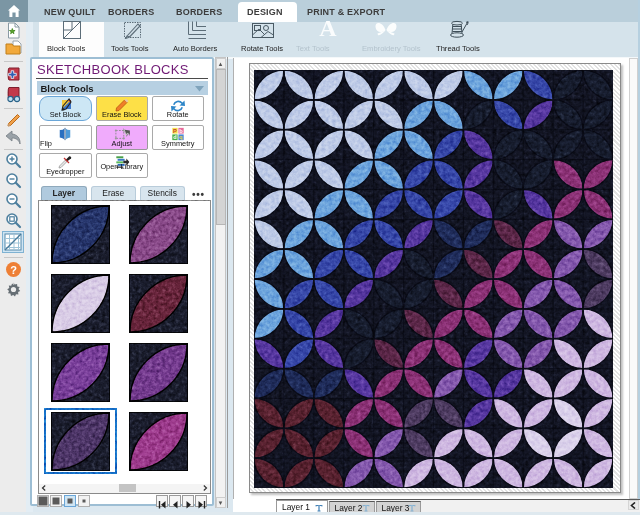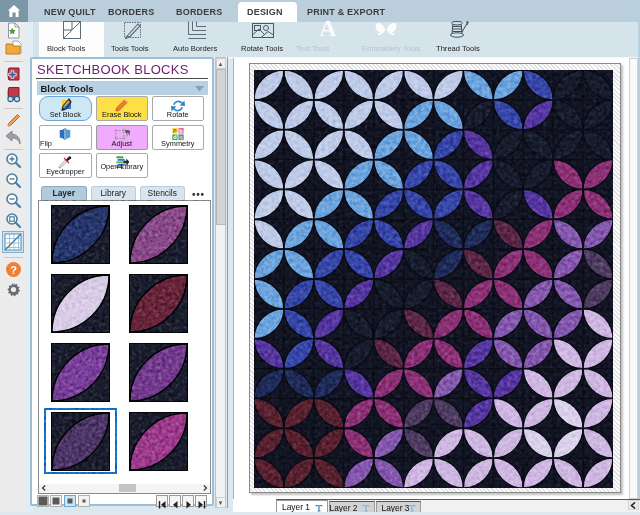--- a/index.html
+++ b/index.html
@@ -223,21 +223,21 @@
 <rect x="3.5" y="4.4" width="8" height="2.2" fill="#3a78c8"></rect>
 <rect x="2" y="7.3" width="8" height="2.2" fill="#58b858"></rect>
 <rect x="3.5" y="10.2" width="8" height="2.2" fill="#2a68b8"></rect>
 <rect x="2" y="13.1" width="8" height="1.6" fill="#444"></rect>
 <path d="M10 6.5 h3.5 v-2.5 l3.5 4 -3.5 4 v-2.5 h-3.5 Z" fill="#2a2a2a"></path>
       </svg></div>
 <div style="position:absolute;left:0;right:0;bottom:6px;text-align:center;font-size:7.4px;color:#111">Open Library</div>
   </div>
 
 <div class="abs" style="left:41px;top:186px;width:45.5px;height:13.5px;background:#b0cade;border:1px solid #8fa9bc;border-bottom:none;border-radius:3px 3px 0 0;text-align:center;font-size:8.4px;color:#222;line-height:13px;font-weight:bold">Layer</div>
-<div class="abs" style="left:90.5px;top:186px;width:45.5px;height:13.5px;background:#d8e5ee;border:1px solid #b9ccda;border-bottom:none;border-radius:3px 3px 0 0;text-align:center;font-size:8.4px;color:#222;line-height:13px;font-weight:normal">Library</div>
+<div class="abs" style="left:90.5px;top:186px;width:45.5px;height:13.5px;background:#d8e5ee;border:1px solid #b9ccda;border-bottom:none;border-radius:3px 3px 0 0;text-align:center;font-size:8.4px;color:#222;line-height:13px;font-weight:normal">Erase</div>
 <div class="abs" style="left:139.5px;top:186px;width:45.5px;height:13.5px;background:#d8e5ee;border:1px solid #b9ccda;border-bottom:none;border-radius:3px 3px 0 0;text-align:center;font-size:8.4px;color:#222;line-height:13px;font-weight:normal">Stencils</div>
 <div class="abs" style="left:192px;top:189px;width:20px;height:10px;color:#3a3a3a;font-size:10px;letter-spacing:.8px;font-weight:bold">•••</div>
 
 <div class="abs" style="left:37.5px;top:199.5px;width:173px;height:294px;background:#fff;border:1px solid #8a8a8a"></div>
 <svg class="abs" style="left:50.5px;top:204.5px" width="59" height="59" viewBox="0 0 59 59">
 <rect width="59" height="59" fill="#1d2031" stroke="#000" stroke-width="1.6"></rect>
 <path d="M58,1 A57,57 0 0 1 1,58 A57,57 0 0 1 58,1 Z" fill="#2a3a72" stroke="#000" stroke-width="1.4"></path>
   </svg>
 <svg class="abs" style="left:129px;top:204.5px" width="59" height="59" viewBox="0 0 59 59">
 <rect width="59" height="59" fill="#1d2031" stroke="#000" stroke-width="1.6"></rect>
@@ -504,21 +504,21 @@
 
 <div class="abs" style="left:629px;top:58px;width:9px;height:441px;background:#fafafa;border:1px solid #d0d0d0"></div>
 <div class="abs" style="left:638px;top:0;width:2px;height:515px;background:#b6d0e0"></div>
 
 <div class="abs" style="left:233px;top:499px;width:407px;height:12.5px;background:#f1f1f1;border-top:1px solid #5a5a5a"></div>
 <div class="abs" style="left:233px;top:499px;width:43px;height:13px;background:#fff"></div>
 <div class="abs" style="left:276px;top:500px;width:51.5px;height:12.5px;background:#fff;border:1px solid #9a9a9a;border-bottom:none;font-size:8.4px;color:#111;line-height:12px;padding-left:5px">Layer 1
 <svg style="position:absolute;right:4px;top:3.5px" width="8" height="7" viewBox="0 0 8 7">
       <path d="M0.5 1 Q4 -0.5 7.5 1 M4 1 V5.5 M2.5 6 H5.5" stroke="#3f7fb5" stroke-width="1.2" fill="none"></path>
     </svg></div>
-<div class="abs" style="left:328.5px;top:500.5px;width:46px;height:12.5px;background:#d3d3d3;border:1px solid #9a9a9a;border-top:1px solid #555;border-bottom:none;font-size:8.4px;color:#111;line-height:12px;">Layer 2
+<div class="abs" style="left:328.5px;top:500.5px;width:46px;height:12.5px;background:#d3d3d3;border:1px solid #9a9a9a;border-top:1px solid #555;border-bottom:none;font-size:8.4px;color:#111;line-height:12px;padding-left:5px">Layer 2
 <svg style="position:absolute;right:4px;top:3.5px" width="8" height="7" viewBox="0 0 8 7">
       <path d="M0.5 1 Q4 -0.5 7.5 1 M4 1 V5.5 M2.5 6 H5.5" stroke="#85b2d3" stroke-width="1.2" fill="none"></path>
     </svg></div>
 <div class="abs" style="left:375.5px;top:500.5px;width:45px;height:12.5px;background:#d3d3d3;border:1px solid #9a9a9a;border-top:1px solid #555;border-bottom:none;font-size:8.4px;color:#111;line-height:12px;padding-left:5px">Layer 3
 <svg style="position:absolute;right:4px;top:3.5px" width="8" height="7" viewBox="0 0 8 7">
       <path d="M0.5 1 Q4 -0.5 7.5 1 M4 1 V5.5 M2.5 6 H5.5" stroke="#85b2d3" stroke-width="1.2" fill="none"></path>
     </svg></div>
 <div class="abs" style="left:627.5px;top:500px;width:11.5px;height:9.5px;background:#ebebeb;border:1px solid #d5d5d5">
     <svg width="9" height="7" viewBox="0 0 9 7" style="position:absolute;left:0.5px;top:0.5px">
       <path d="M6 0.5 L2.5 3.5 6 6.5" fill="none" stroke="#222" stroke-width="1.6"></path>

